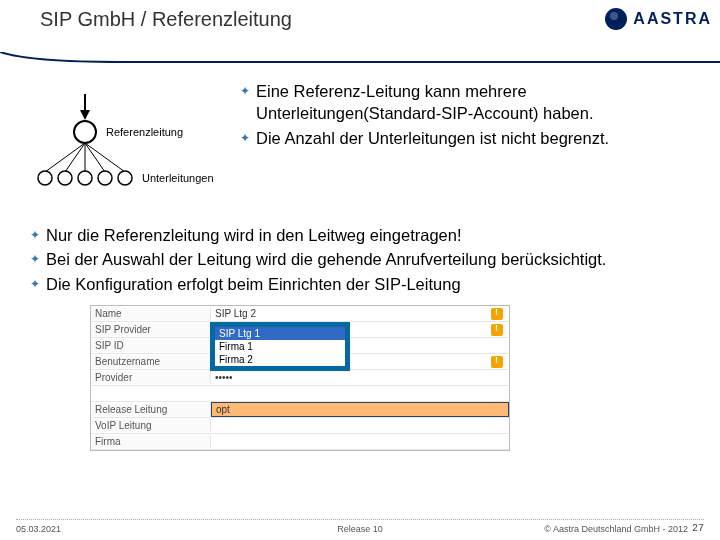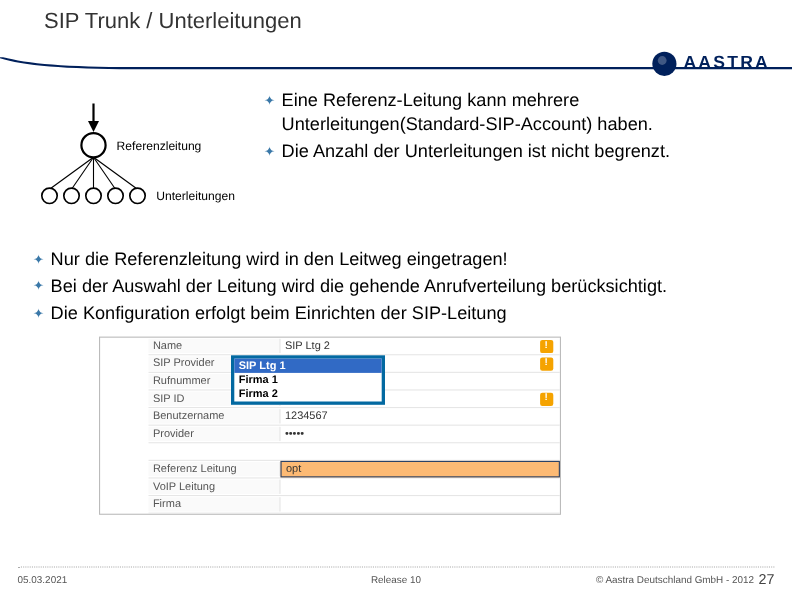--- a/index.html
+++ b/index.html
@@ -1,20 +1,20 @@
 <!DOCTYPE html>
 <html><head>
 <meta charset="utf-8">
 <style>
   * { box-sizing: border-box; margin: 0; padding: 0; }
   body { width: 720px; height: 540px; font-family: Arial, sans-serif; background: #fff; position: relative; overflow: hidden; }
 
   .header { position: relative; height: 68px; padding: 8px 20px 0 40px; }
   .title { font-size: 20px; color: #333; font-weight: normal; }
-  .logo { position: absolute; right: 20px; top: 8px; display: flex; align-items: center; gap: 2px; margin-top: 39px;}
+  .logo { position: absolute; right: 8px; top: 8px; display: flex; align-items: center; gap: 2px;}
   .logo-dot { width: 22px; height: 22px; border-radius: 50%; background: #00205b; position: relative; }
   .logo-dot::after { content:""; position:absolute; width:8px; height:8px; border-radius:50%; background:#fff; opacity:.25; top:4px; left:5px; }
   .logo-text { font-size: 16px; font-weight: bold; letter-spacing: 2px; color: #00205b; margin-left: 4px; }
   .header-curve { position: absolute; left: 0; bottom: 8px; width: 100%; height: 8px; }
   .header-curve svg { display:block; }
 
   .body { padding: 12px 30px 0 30px; }
   .row1 { display: flex; gap: 20px; align-items: flex-start; margin-bottom: 14px; }
   .diagram { flex: 0 0 190px; padding-top: 6px; }
   .bullets { flex: 1; font-size: 16.5px; line-height: 1.35; color: #000; }
@@ -24,34 +24,34 @@
 
   .row2 { font-size: 16.5px; line-height: 1.35; margin-bottom: 10px; }
 
   .formshot { margin-left: 60px; width: 420px; border: 1px solid #bbb; font-size: 10px; background:#fff; }
   .formshot .frow { display:flex; border-bottom:1px solid #e6e6e6; min-height:16px; align-items:center; }
   .formshot .flab { flex:0 0 120px; padding:1px 4px; color:#555; border-right:1px solid #e6e6e6; background:#fafafa; }
   .formshot .fval { flex:1; padding:1px 4px; color:#333; position:relative; }
   .warn { display:inline-block; width:12px; height:12px; background:#f5a300; border-radius:2px; position:absolute; right:4px; top:2px; }
   .warn::after{ content:"!"; color:#fff; font-weight:bold; font-size:9px; position:absolute; left:4px; top:-1px;}
   .dd { background:#fdba74; color:#fff; padding:1px 4px; border:1px solid #2c4266; position:relative; }
-  .dd-menu { position:absolute; top:16px; left:119px; width:140px; background:#fff; border:3px solid #0369a1; font-size:10px; z-index:2;font-weight:bold; }
+  .dd-menu { position:absolute; top:16px; left:119px; width:140px; background:#fff; border:5px solid #0369a1; font-size:10px; z-index:2; }
   .dd-menu div { padding:1px 4px; }
   .dd-menu .sel { background:#316ac5; color:#fff; }
 
   .footer { position:absolute; bottom:6px; left:0; width:100%; display:flex; justify-content:space-between; align-items:center; padding:0 16px; font-size:9px; color:#555; }
   .footer::before { content:""; position:absolute; top:-4px; left:16px; right:16px; border-top:1px dotted #aaa; }
   .footer .center { position:absolute; left:50%; transform:translateX(-50%); }
-  .pgno { font-size:13px; color:#444; }
+  .pgno { font-size:10px; color:#444;font-family:Liberation Mono, monospace; }
 </style>
 </head>
 <body>
 
 <div class="header">
-  <div class="title">SIP Trunk / Unterleitungen</div>
+  <div class="title">SIP GmbH / Referenzleitung</div>
   <div class="logo">
     <span class="logo-dot"></span>
     <span class="logo-text">AASTRA</span>
   </div>
   <div class="header-curve">
     <svg width="720" height="12" viewBox="0 0 720 12">
       <path d="M0 0 Q 30 10 120 10 L720 10" stroke="#00205b" stroke-width="2" fill="none"></path>
     </svg>
   </div>
 </div>
@@ -97,53 +97,49 @@
     <div class="b">
       <span class="star">✦</span>
       <span class="txt">Bei der Auswahl der Leitung wird die gehende Anrufverteilung berücksichtigt.</span>
     </div>
     <div class="b">
       <span class="star">✦</span>
       <span class="txt">Die Konfiguration erfolgt beim Einrichten der SIP-Leitung</span>
     </div>
   </div>
 
-  <div class="formshot" style="position:relative;padding-left:44px;">
+  <div class="formshot" style="position:relative;">
     <div class="frow">
         <div class="flab">Name</div>
         <div class="fval">SIP Ltg 2</div>
         <span class="warn" style="right:6px;top:2px;"></span>
       </div>
     <div class="frow">
         <div class="flab">SIP Provider</div>
         <div class="fval">Sipgate</div>
         <span class="warn" style="right:6px;top:18px;"></span>
-      </div>
-    <div class="frow">
-        <div class="flab">Rufnummer</div>
-        <div class="fval">0301234578</div>
       </div>
     <div class="frow">
         <div class="flab">SIP ID</div>
         <div class="fval">1234567</div>
         <span class="warn" style="right:6px;top:50px;"></span>
       </div>
     <div class="frow">
         <div class="flab">Benutzername</div>
         <div class="fval">1234567</div>
       </div>
     <div class="frow">
         <div class="flab">Provider</div>
         <div class="fval">•••••</div>
       </div>
     <div class="frow">
         <div class="fval"></div>
       </div>
     <div class="frow">
-        <div class="flab">Referenz Leitung</div>
+        <div class="flab">Release Leitung</div>
         <div class="fval dd">opt</div>
       </div>
     <div class="dd-menu">
       <div class="sel">SIP Ltg 1</div>
       <div>Firma 1</div>
       <div>Firma 2</div>
     </div>
     <div class="frow">
         <div class="flab">VoIP Leitung</div>
         <div class="fval"></div>

